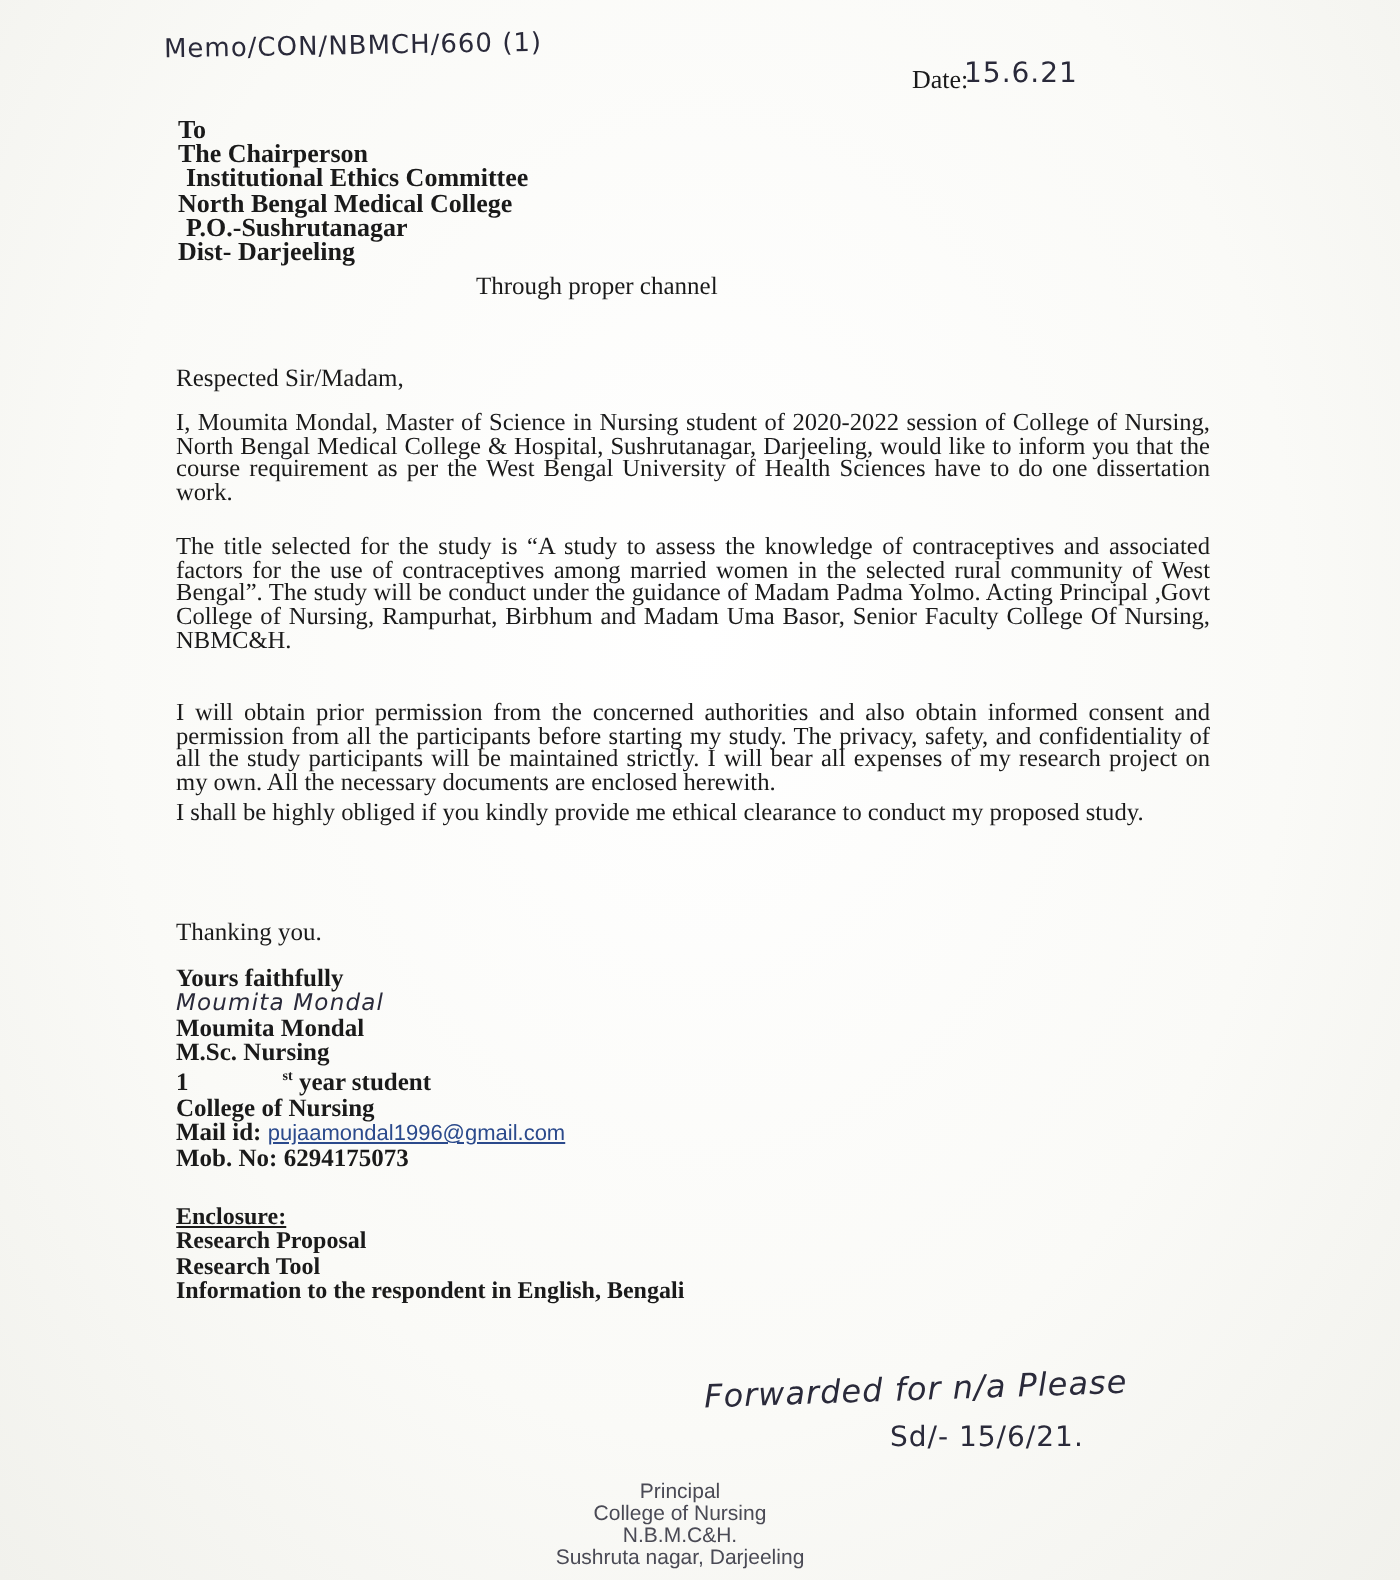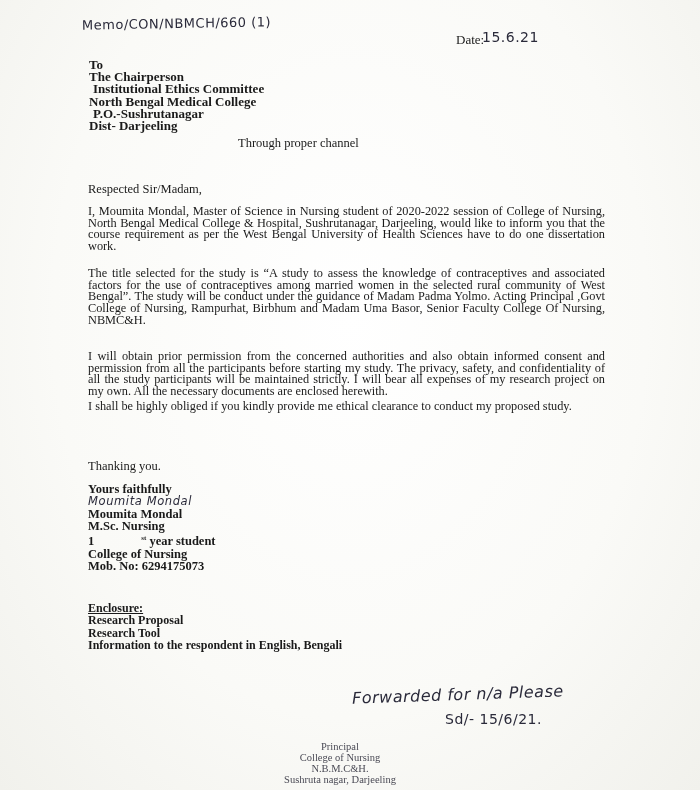--- a/index.html
+++ b/index.html
@@ -46,21 +46,21 @@
       font-size: 11.5px; color: #2a2a3a; letter-spacing: 0.6px;
     }
     .email { color: #2b4a8c; text-decoration: underline; font-family: "Liberation Sans", sans-serif; font-weight: normal; font-size: 11px; }
     sup { font-size: 7px; margin-left: 47px; }
     .enclosure { position: absolute; left: 88px; top: 602px; font-size: 12px; line-height: 12.4px; font-weight: bold; }
     .enclosure .title { text-decoration: underline; }
     .forward { left: 352px; top: 685px; font-size: 16px; transform: rotate(-2deg); }
     .forward-sig { left: 445px; top: 711px; font-size: 14px; font-style: normal; }
     .stamp {
       position: absolute; left: 270px; top: 741px; width: 140px;
-      font-family: Liberation Serif, serif; font-size: 10.5px; line-height: 11px;
+      font-family: Liberation Sans, sans-serif; font-size: 10.5px; line-height: 11px;
       color: #4a4a55; text-align: center;
     }
     .stamp div { white-space: nowrap; }
   </style>
 </head>
 <body>
 
 <div class="page">
 
   <div class="abs hand memo">Memo/CON/NBMCH/660 (1)</div>
@@ -87,20 +87,21 @@
 
   <div class="abs closing">Thanking you.</div>
 
   <div class="signoff">
     <div>Yours faithfully</div>
     <div class="sig-hand">Moumita Mondal</div>
     <div>Moumita Mondal</div>
     <div>M.Sc. Nursing</div>
     <div><span>1</span><sup>st</sup><span> year student</span></div>
     <div>College of Nursing</div>
+    <div><span>Mail id: </span><span class="email">pujaamondal1996@gmail.com</span></div>
     <div>Mob. No: 6294175073</div>
   </div>
 
   <div class="enclosure">
     <div class="title">Enclosure:</div>
     <div>Research Proposal</div>
     <div>Research Tool</div>
     <div>Information to the respondent in English, Bengali</div>
   </div>
 

